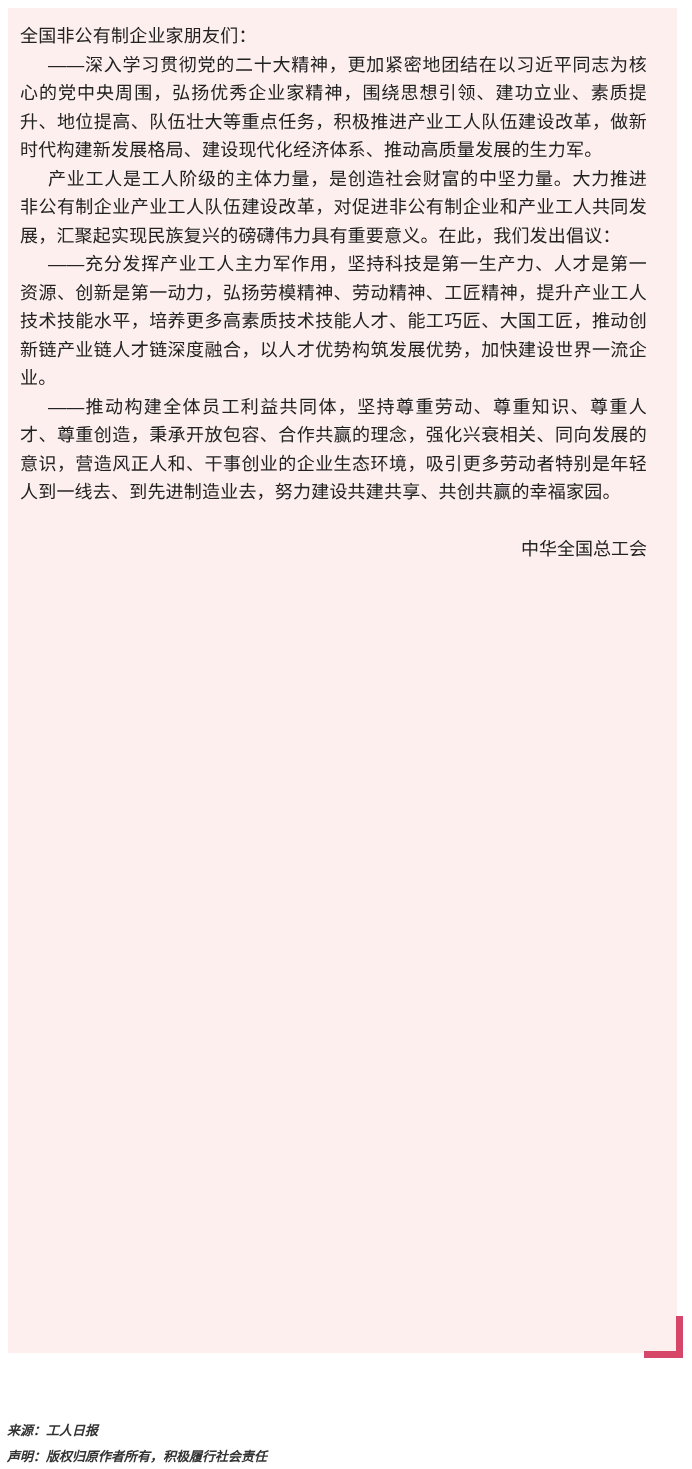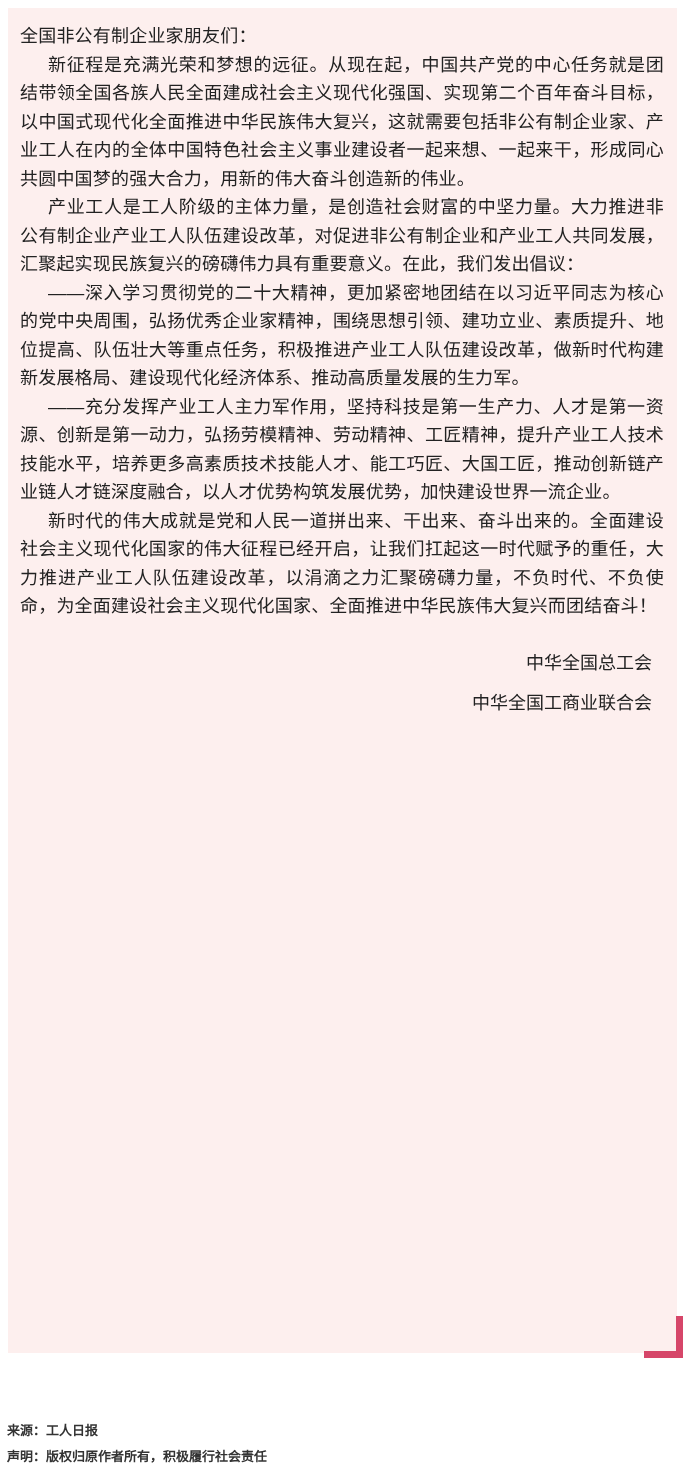--- a/index.html
+++ b/index.html
@@ -15,40 +15,40 @@
     font-family: "Liberation Sans", "DejaVu Sans", sans-serif;
   }
   .card {
     position: absolute;
     left: 8px;
     top: 8px;
     width: 669px;
     height: 1345px;
     box-sizing: border-box;
     background: #fdefee;
-    padding: 14px 13px 0 12px;
+    padding: 14px 30px 0 12px;
     color: #222222;
     font-size: 18px;
     line-height: 28.5px;
   }
   .para {
     margin: 0;
     text-indent: 28px;
     text-align: justify;
     letter-spacing: 0.2px;
   }
   .no-indent {
     text-indent: 0;
   }
   .signature {
     margin-top: 28px;
     text-align: right;
   }
   .signature p {
-    margin: 12px;
+    margin: 0;
   }
   .corner-mark {
     position: absolute;
     left: 644px;
     top: 1316px;
     width: 32px;
     height: 35px;
     border-right: 7px solid #d64669;
     border-bottom: 7px solid #d64669;
   }
@@ -56,36 +56,35 @@
     position: absolute;
     left: 7px;
     top: 1424px;
     font-size: 13px;
     font-weight: bold;
     color: #333333;
   }
   .footer p {
     margin: 0 0 13px 0;
     line-height: 13px;
+    font-style: italic;
   }
 </style>
 </head>
 <body>
 
 <div class="card">
   <p class="para no-indent">全国非公有制企业家朋友们：</p>
-  <p class="para">新征程是充满光荣和梦想的远征。从现在起，中国共产党的中心任务就是团结带领全国各族人民全面建成社会主义现代化强国、实现第二个百年奋斗目标，以中国式现代化全面推进中华民族伟大复兴，这就需要包括非公有制企业家、产业工人在内的全体中国特色社会主义事业建设者一起来想、一起来干，形成同心共圆中国梦的强大合力，用新的伟大奋斗创造新的伟业。</p>
+  <p class="para">——深入学习贯彻党的二十大精神，更加紧密地团结在以习近平同志为核心的党中央周围，弘扬优秀企业家精神，围绕思想引领、建功立业、素质提升、地位提高、队伍壮大等重点任务，积极推进产业工人队伍建设改革，做新时代构建新发展格局、建设现代化经济体系、推动高质量发展的生力军。</p>
   <p class="para">产业工人是工人阶级的主体力量，是创造社会财富的中坚力量。大力推进非公有制企业产业工人队伍建设改革，对促进非公有制企业和产业工人共同发展，汇聚起实现民族复兴的磅礴伟力具有重要意义。在此，我们发出倡议：</p>
-  <p class="para">——深入学习贯彻党的二十大精神，更加紧密地团结在以习近平同志为核心的党中央周围，弘扬优秀企业家精神，围绕思想引领、建功立业、素质提升、地位提高、队伍壮大等重点任务，积极推进产业工人队伍建设改革，做新时代构建新发展格局、建设现代化经济体系、推动高质量发展的生力军。</p>
   <p class="para">——充分发挥产业工人主力军作用，坚持科技是第一生产力、人才是第一资源、创新是第一动力，弘扬劳模精神、劳动精神、工匠精神，提升产业工人技术技能水平，培养更多高素质技术技能人才、能工巧匠、大国工匠，推动创新链产业链人才链深度融合，以人才优势构筑发展优势，加快建设世界一流企业。</p>
-  <p class="para">新时代的伟大成就是党和人民一道拼出来、干出来、奋斗出来的。全面建设社会主义现代化国家的伟大征程已经开启，让我们扛起这一时代赋予的重任，大力推进产业工人队伍建设改革，以涓滴之力汇聚磅礴力量，不负时代、不负使命，为全面建设社会主义现代化国家、全面推进中华民族伟大复兴而团结奋斗！</p>
+  <p class="para">——推动构建全体员工利益共同体，坚持尊重劳动、尊重知识、尊重人才、尊重创造，秉承开放包容、合作共赢的理念，强化兴衰相关、同向发展的意识，营造风正人和、干事创业的企业生态环境，吸引更多劳动者特别是年轻人到一线去、到先进制造业去，努力建设共建共享、共创共赢的幸福家园。</p>
 
   <div class="signature">
     <p>中华全国总工会</p>
-    <p>中华全国工商业联合会</p>
   </div>
 </div>
 
 <div class="corner-mark"></div>
 
 <div class="footer">
   <p><span>来源：</span><span>工人日报</span></p>
   <p><span>声明：</span><span>版权归原作者所有，积极履行社会责任</span></p>
 </div>
 

